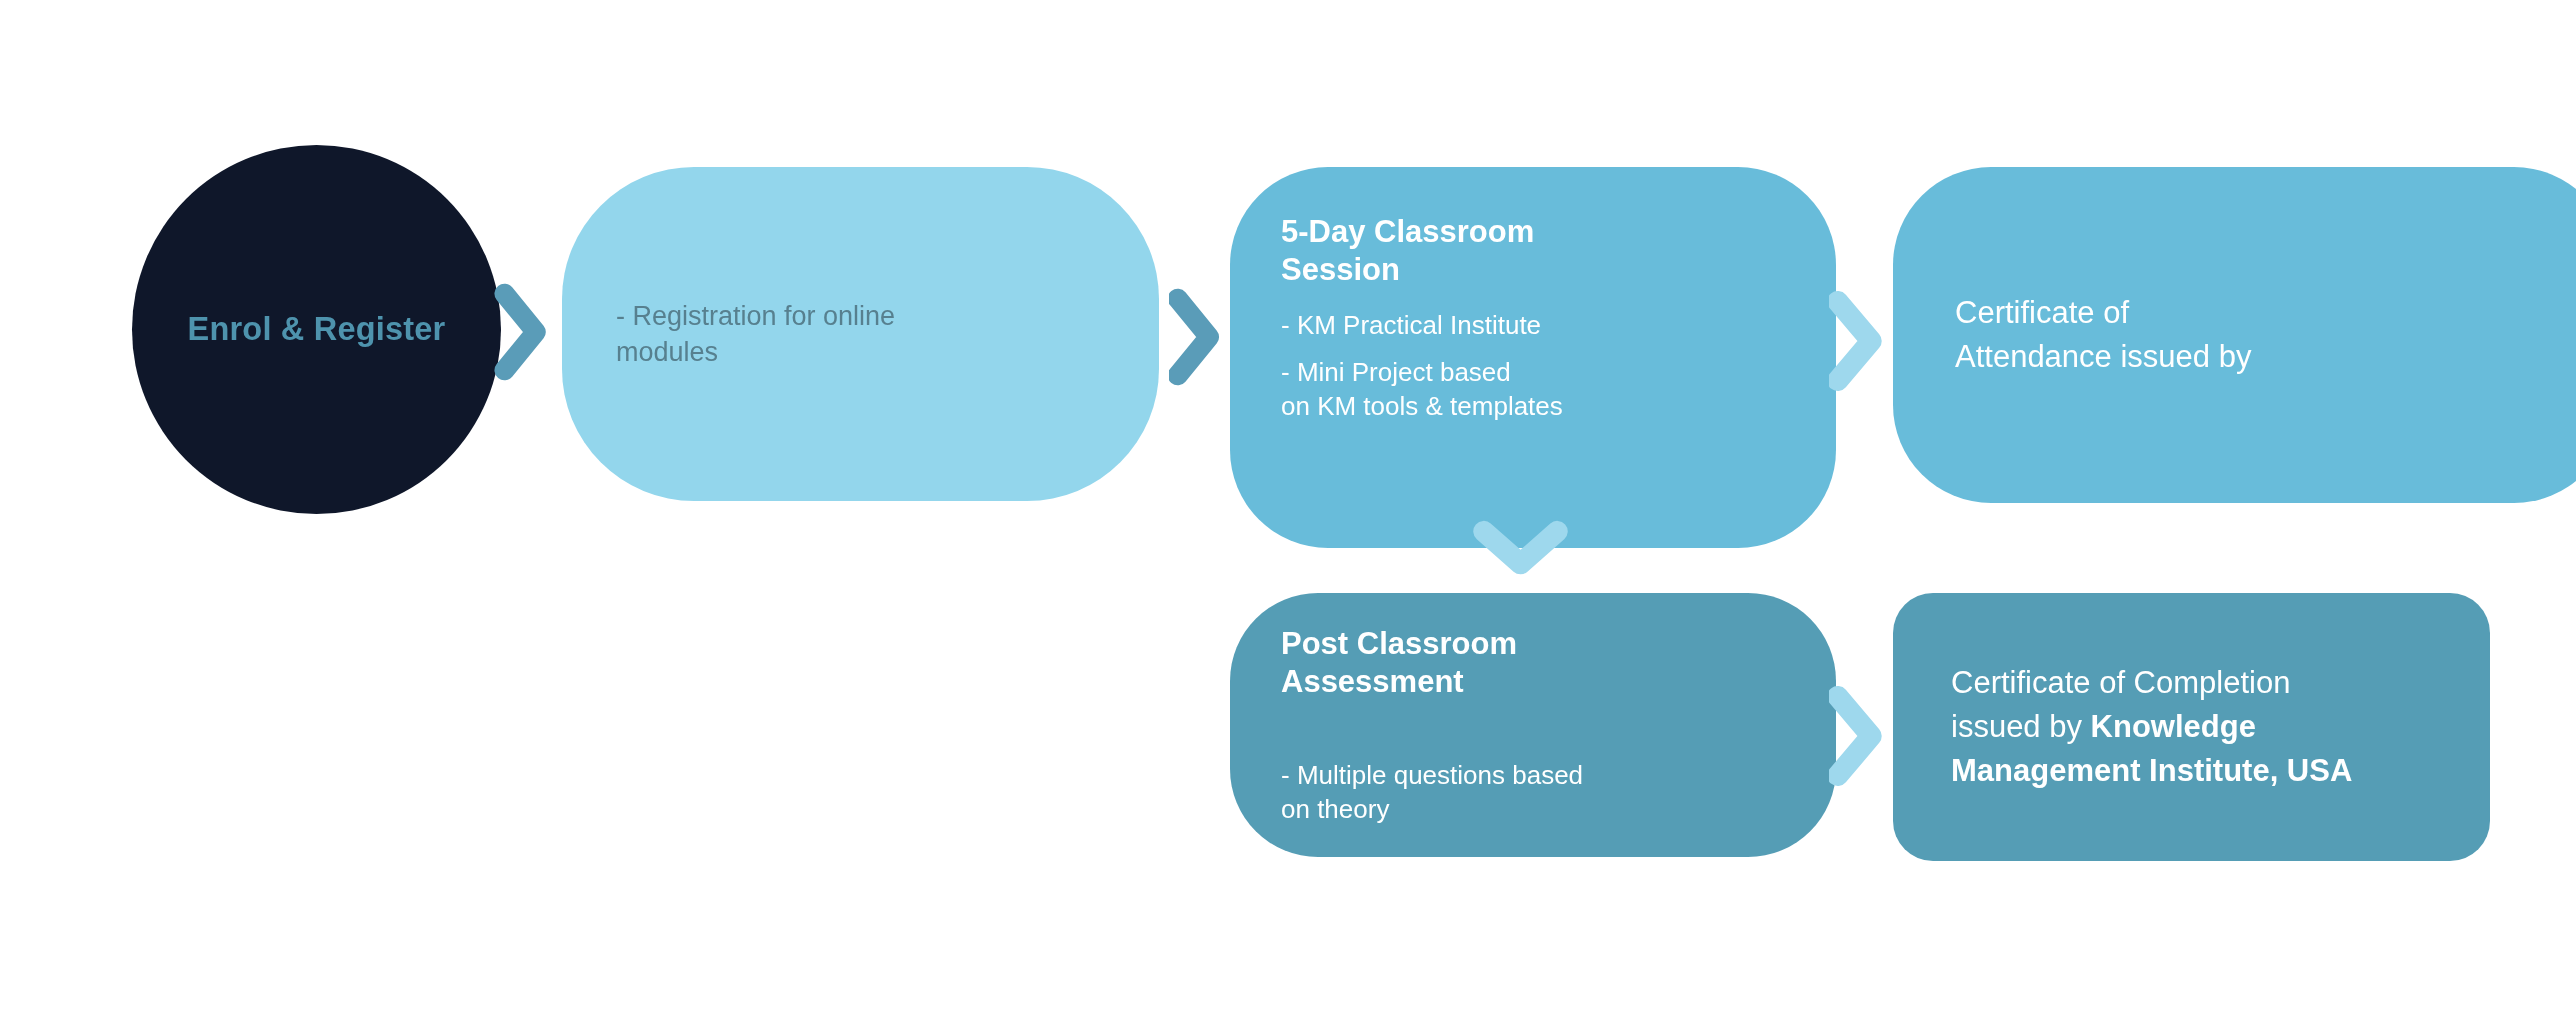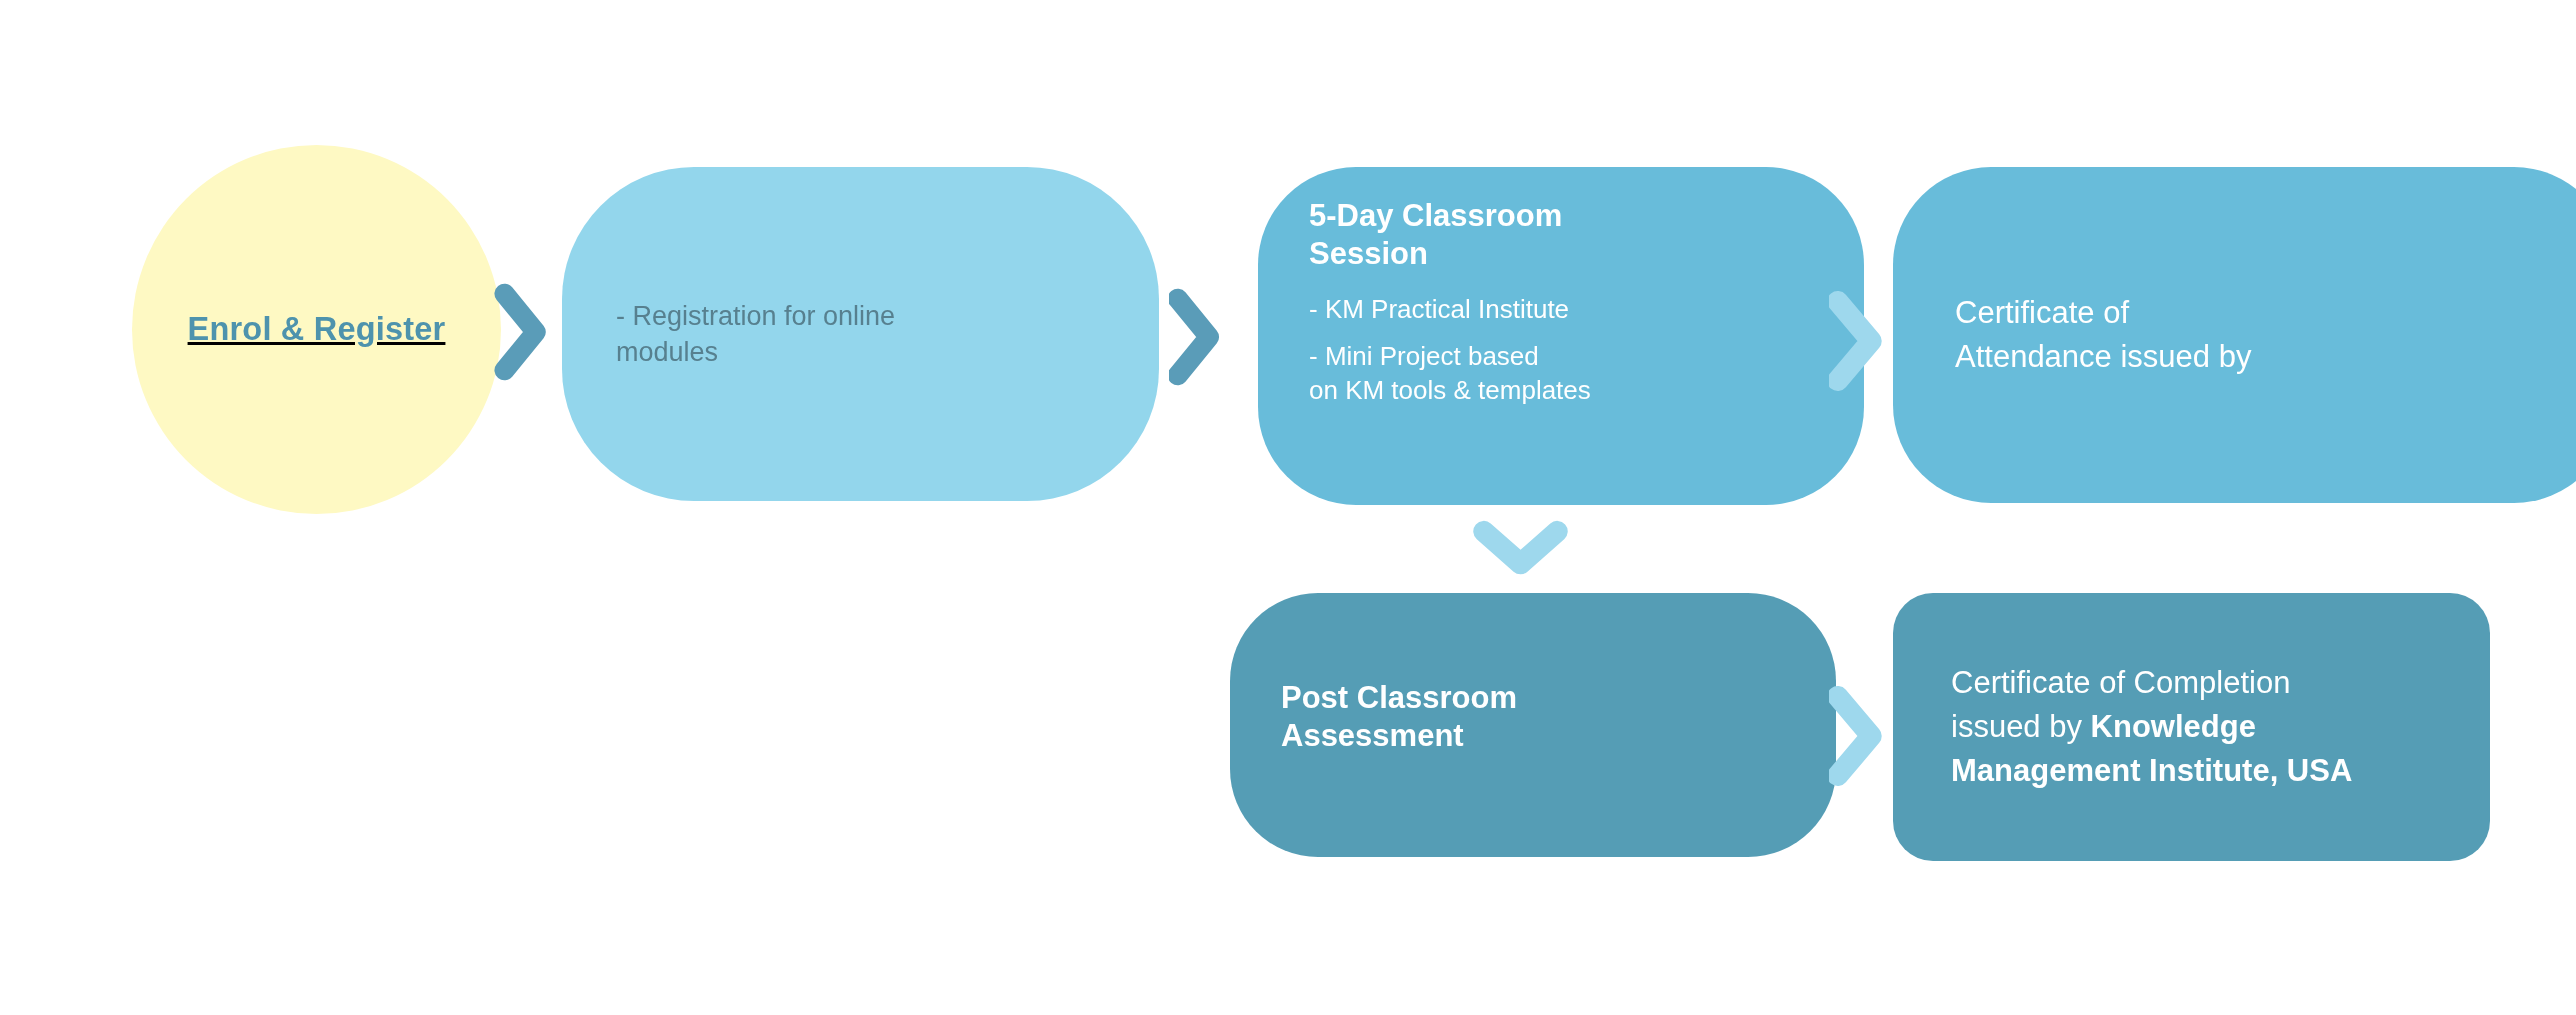--- a/index.html
+++ b/index.html
@@ -27,24 +27,23 @@
     flex-direction: column;
     justify-content: center;
   }
 
   .node-circle {
     left: 132px;
     top: 145px;
     width: 369px;
     height: 369px;
     border-radius: 50%;
-    background: #fef9c3;
+    background: #0f172a;
     align-items: center;
     text-align: center;
-    text-decoration: underline;
   }
   .node-circle .node-title {
     color: #4e93ad;
     font-size: 32.5px;
     font-weight: bold;
     line-height: 1.42;
     letter-spacing: 0.2px;
   }
 
   .node-online {
@@ -68,26 +67,25 @@
     color: #57808f;
     font-size: 27px;
     line-height: 1.34;
     white-space: pre-line;
   }
 
   .node-classroom {
     left: 1230px;
     top: 167px;
     width: 606px;
-    height: 338px;
+    height: 381px;
     border-radius: 98px;
     background: #68bcda;
-    padding: 30px 51px 26px 51px;
+    padding: 46px 51px 26px 51px;
     justify-content: flex-start;
-    margin-left: 28px;
   }
   .node-classroom .node-title {
     color: #ffffff;
     font-size: 31px;
     font-weight: bold;
     line-height: 1.24;
     margin-bottom: 19.3px;
     white-space: pre-line;
   }
   .node-classroom .bullet {
@@ -221,20 +219,22 @@
     <span>
       <svg width="97" height="56" viewBox="0 0 110 64">
         <polyline points="13,13 55,50 97,13" fill="none" stroke="#9ed8ed" stroke-width="24" stroke-linecap="round" stroke-linejoin="round"></polyline>
       </svg>
     </span>
   </div>
 
   <div class="node node-assessment">
     <div class="node-title">Post Classroom
 Assessment</div>
+    <div class="bullet">- Multiple questions based
+   on theory</div>
   </div>
 
   <div class="chev" style="left:1829px; top:685px;">
     <span>
       <svg width="58" height="102" viewBox="0 0 66 116">
         <polyline points="10,13 48,58 10,103" fill="none" stroke="#9ed8ed" stroke-width="24" stroke-linecap="round" stroke-linejoin="round"></polyline>
       </svg>
     </span>
   </div>
 

